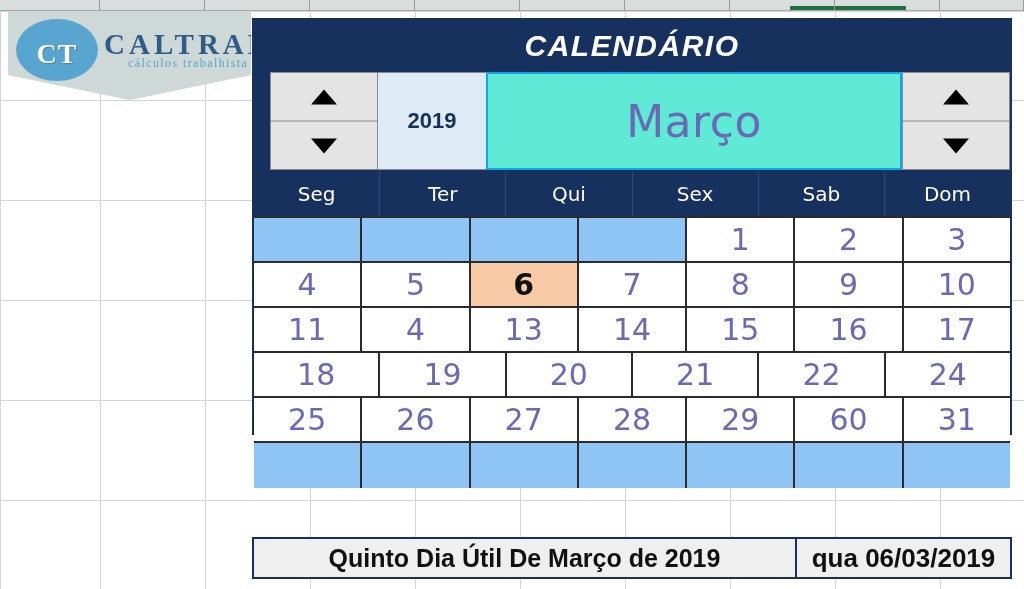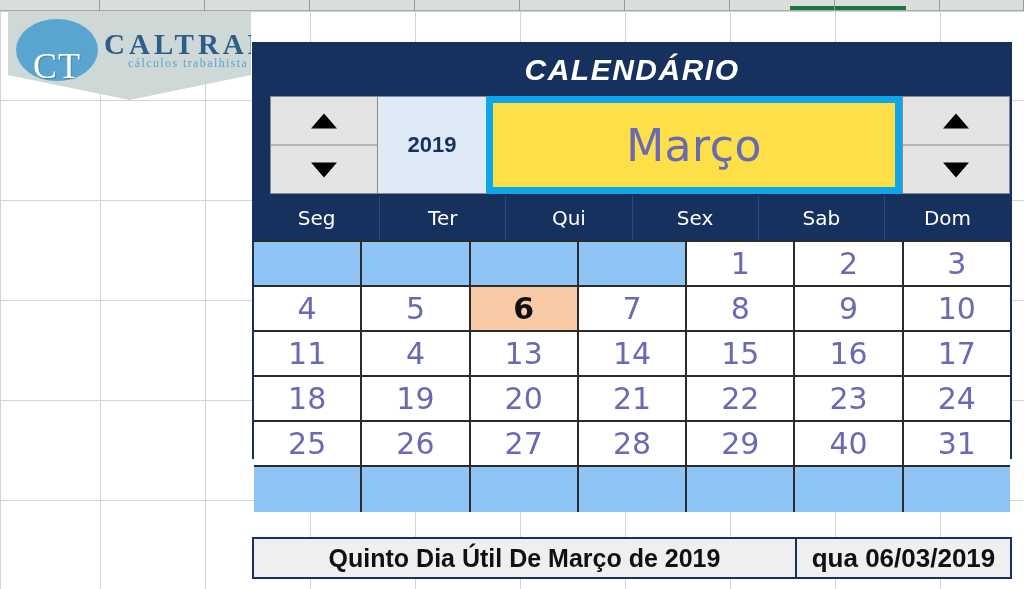--- a/index.html
+++ b/index.html
@@ -79,27 +79,27 @@
     position: absolute;
     left: 8px;
     top: 8px;
     width: 82px;
     height: 62px;
     border-radius: 50%;
     background: #58a6cf;
   }
   #logo-mark-text {
     position: absolute;
-    left: 0; top: 16px;
+    left: 0; top: 4px;
     width: 82px; height: 62px;
     line-height: 62px;
     text-align: center;
     font-family: "Liberation Serif", serif;
-    font-size: 36px;
-    font-weight: normal;
+    font-size: 28px;
+    font-weight: bold;
     color: #ffffff;
     letter-spacing: 1px;
     text-shadow: 1px 1px 1px rgba(0,0,0,0.22);
   }
   #logo-wordmark {
     position: absolute;
     left: 96px;
     top: 17px;
     font-family: "Liberation Serif", serif;
     font-size: 29px;
@@ -120,21 +120,20 @@
   
   #calendar {
     position: absolute;
     left: 252px;
     top: 18px;
     width: 760px;
     height: 417px;
     box-sizing: border-box;
     border: 2px solid #17315f;
     background: #17315f;
-    margin-top: 24px;
   }
 
   #cal-title {
     height: 52px;
     line-height: 52px;
     text-align: center;
     color: #ffffff;
     font-style: italic;
     font-weight: bold;
     font-size: 30px;
@@ -193,22 +192,22 @@
     display: flex;
     align-items: center;
     justify-content: center;
     font-size: 22px;
     font-weight: bold;
     color: #17315f;
     box-sizing: border-box;
   }
   #month-cell {
     flex: 1 1 auto;
-    background: #fde047;
-    border: 7px solid #0ea5e9;
+    background: #5eead4;
+    border: 2px solid #0ea5e9;
     display: flex;
     align-items: center;
     justify-content: center;
     box-sizing: border-box;
   }
   #month-label {
     font-size: 44px;
     color: #6a6ab4;
     font-family: "DejaVu Sans", sans-serif;
     letter-spacing: 0.5px;
@@ -412,30 +411,29 @@
         <div class="cal-cell">15</div>
         <div class="cal-cell">16</div>
         <div class="cal-cell">17</div>
       </div>
       <div class="cal-row">
         <div class="cal-cell">18</div>
         <div class="cal-cell">19</div>
         <div class="cal-cell">20</div>
         <div class="cal-cell">21</div>
         <div class="cal-cell">22</div>
-        <div class="cal-cell">23</div>
         <div class="cal-cell">24</div>
       </div>
       <div class="cal-row">
         <div class="cal-cell">25</div>
         <div class="cal-cell">26</div>
         <div class="cal-cell">27</div>
         <div class="cal-cell">28</div>
         <div class="cal-cell">29</div>
-        <div class="cal-cell">40</div>
+        <div class="cal-cell">60</div>
         <div class="cal-cell">31</div>
       </div>
       <div class="cal-row">
         <div class="cal-cell blank"></div>
         <div class="cal-cell blank"></div>
         <div class="cal-cell blank"></div>
         <div class="cal-cell blank"></div>
         <div class="cal-cell blank"></div>
         <div class="cal-cell blank"></div>
         <div class="cal-cell blank"></div>

